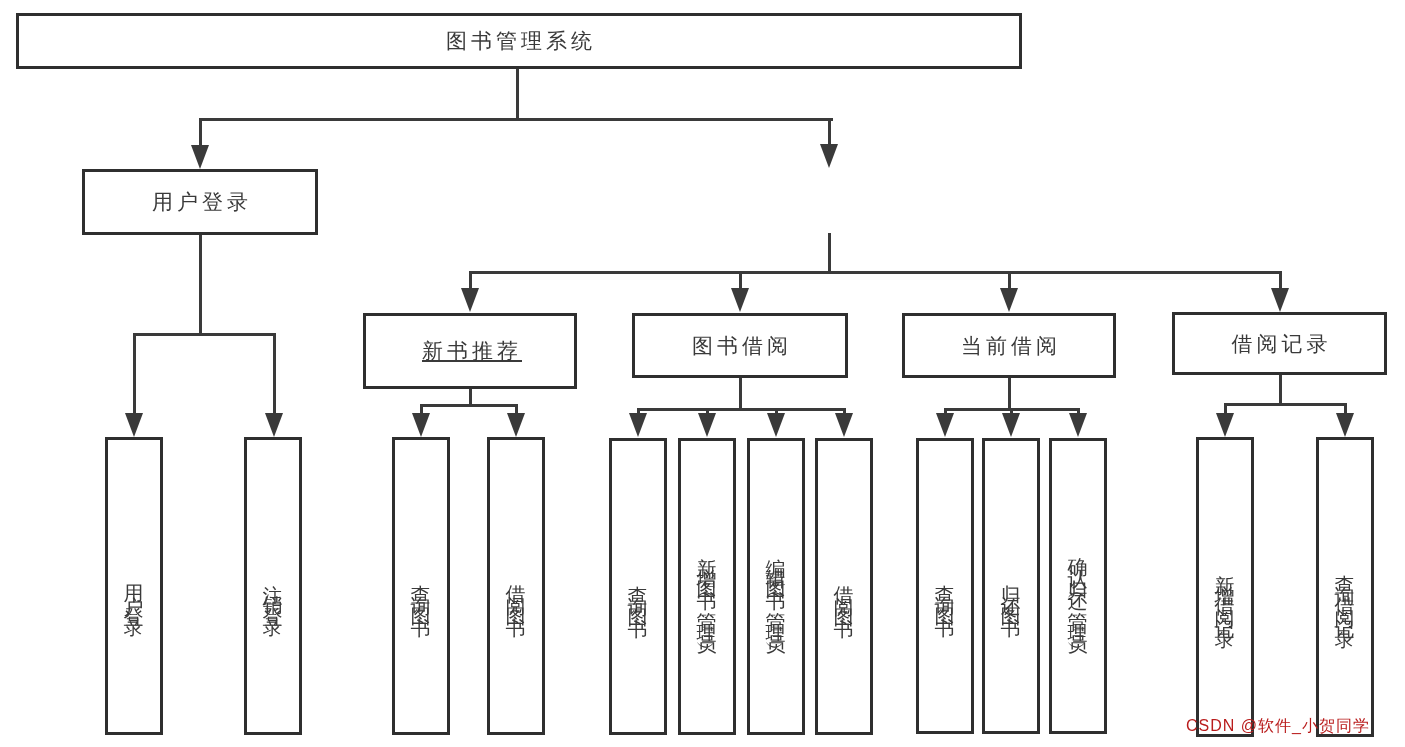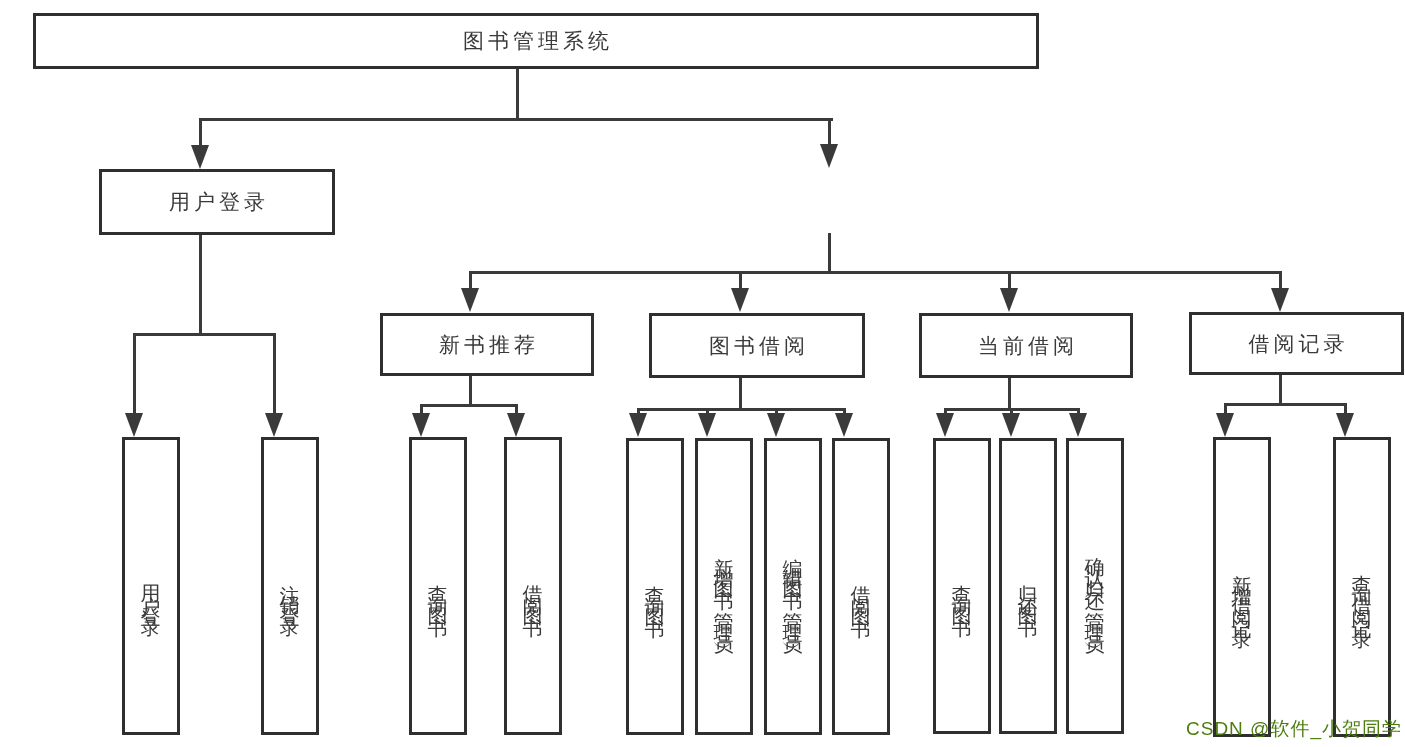--- a/index.html
+++ b/index.html
@@ -4,39 +4,38 @@
 <style>
   html,body{margin:0;padding:0;background:#ffffff;}
   .stage{
     position:relative;width:1405px;height:747px;background:#ffffff;overflow:hidden;
     font-family:"Liberation Sans",sans-serif;color:#3a3a3a;
   }
   .node{
     position:absolute;box-sizing:border-box;background:#ffffff;
     border:3px solid #2f2f2f;display:flex;align-items:center;justify-content:center;
     z-index:2;
-    margin-left:17px;
   }
   .node.h{font-size:21px;letter-spacing:4px;font-weight:400;}
   .node.h span{transform:translateX(2px);} 
   .node.v{
     writing-mode:vertical-rl;
     font-size:20px;letter-spacing:11px;line-height:1;
   }
   .node.v span{transform:translateY(5px);}
   .hline{position:absolute;height:3px;background:#3a3a3a;z-index:1;}
   .vline{position:absolute;width:3px;background:#3a3a3a;z-index:1;}
   .arr{
     position:absolute;width:0;height:0;z-index:1;
     border-left:9px solid transparent;border-right:9px solid transparent;
     border-top:24px solid #3a3a3a;
   }
   .watermark{
     position:absolute;left:1186px;top:716px;z-index:6;
-    font-size:19px;letter-spacing:1px;color:#4d7c0f;white-space:nowrap;
+    font-size:16px;letter-spacing:1px;color:#b91c1c;white-space:nowrap;
   }
 </style>
 </head>
 <body>
 
 <div class="stage">
 
   <div class="vline" style="left:516px;top:68px;height:52px;"></div>
   <div class="hline" style="left:199px;top:118px;width:634px;"></div>
   <div class="vline" style="left:199px;top:118px;height:32px;"></div>
@@ -97,21 +96,21 @@
   <div class="arr" style="left:1336px;top:413px;"></div>
 
   <div class="node h" style="left:16px;top:13px;width:1006px;height:56px;">
     <span>图书管理系统</span>
   </div>
 
   <div class="node h" style="left:82px;top:169px;width:236px;height:66px;">
     <span>用户登录</span>
   </div>
 
-  <div class="node h" style="left:363px;top:313px;width:214px;height:63px;">
+  <div class="node h" style="left:363px;top:313px;width:214px;height:76px;text-decoration:underline;">
     <span>新书推荐</span>
   </div>
   <div class="node h" style="left:902px;top:313px;width:214px;height:65px;">
     <span>当前借阅</span>
   </div>
   <div class="node h" style="left:632px;top:313px;width:216px;height:65px;">
     <span>图书借阅</span>
   </div>
   <div class="node h" style="left:1172px;top:312px;width:215px;height:63px;">
     <span>借阅记录</span>

